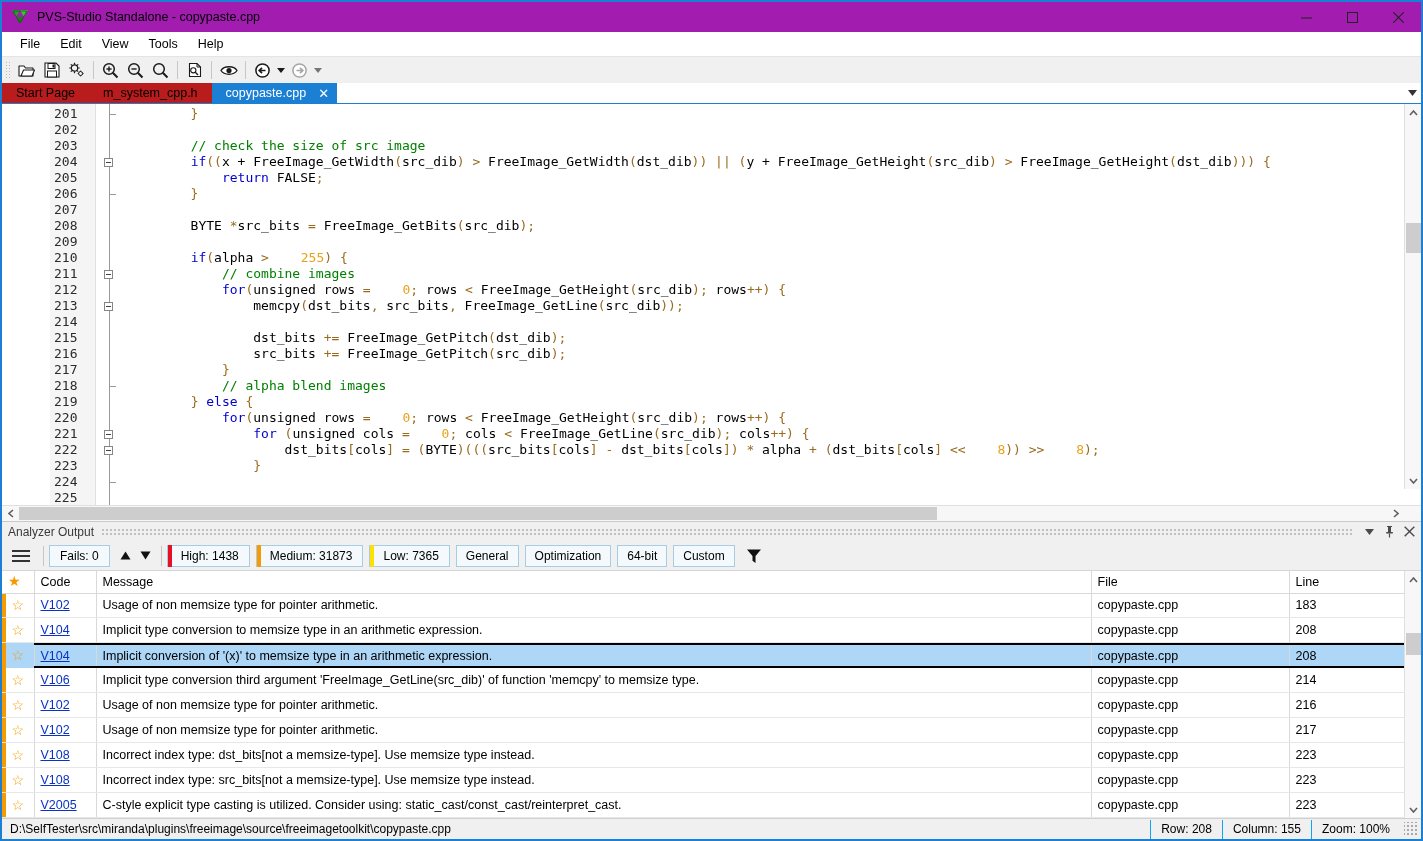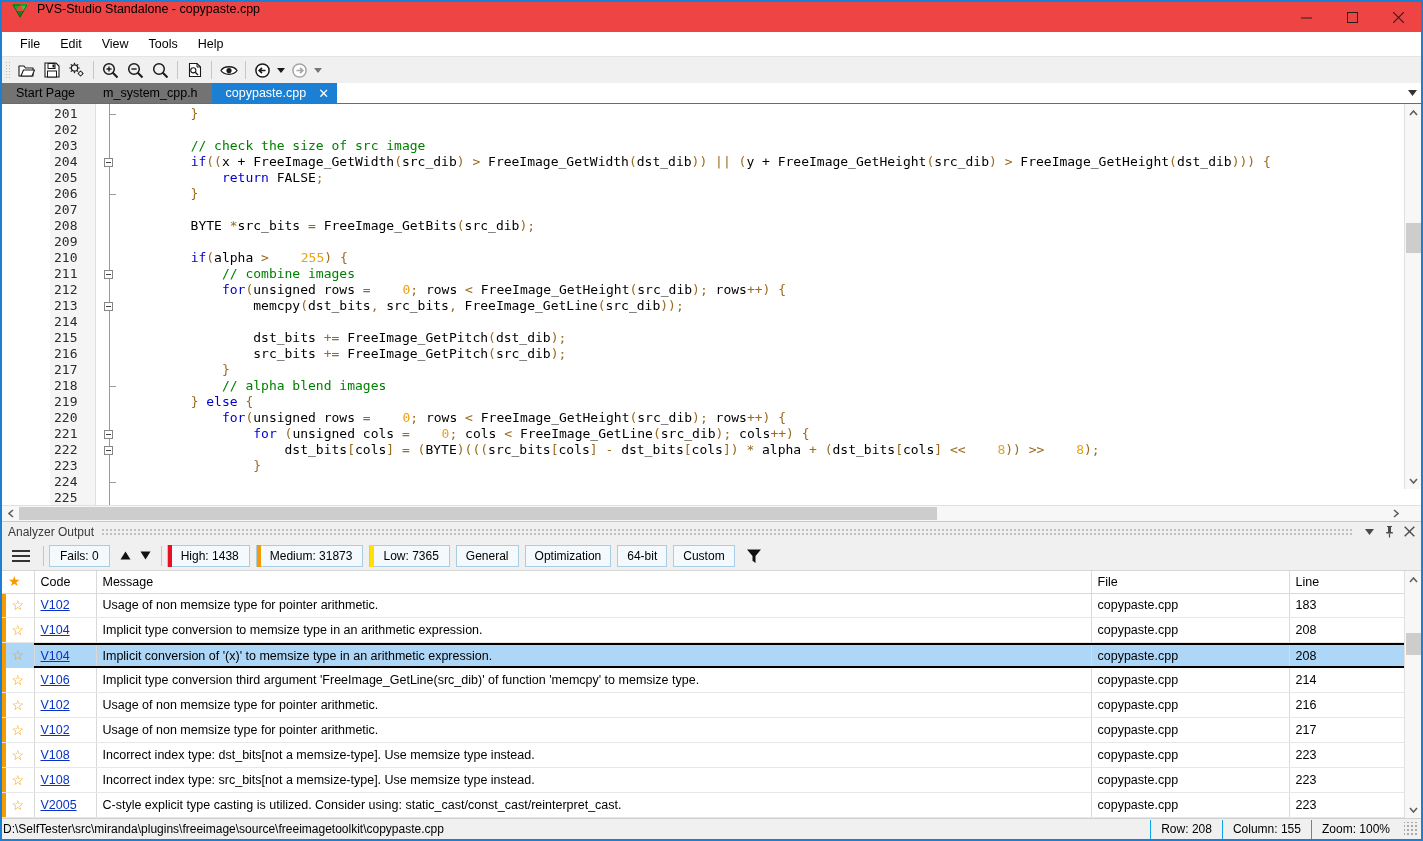--- a/index.html
+++ b/index.html
@@ -15,23 +15,23 @@
     width: 1423px; height: 841px;
     border: 2px solid #1b7fd4;
     background: #ffffff;
     display: flex;
     flex-direction: column;
   }
 
   
   .titlebar {
     height: 30px;
-    background: #ef4444;
-    display: flex;
-    align-items: flex-start;
+    background: #a21caf;
+    display: flex;
+    align-items: center;
     flex: 0 0 30px;
   }
   .titlebar .app-icon {
     width: 18px; height: 18px;
     margin-left: 9px; margin-right: 8px;
     position: relative;
     flex: 0 0 18px;
   }
   .titlebar .title-text {
     font-size: 12.5px;
@@ -99,21 +99,21 @@
     display: flex;
     align-items: flex-end;
     position: relative;
   }
   .tab {
     height: 20px;
     display: flex; align-items: center;
     padding: 0 14px;
     font-size: 12.5px;
     color: #000;
-    background: #737373;
+    background: #b91c1c;
     white-space: nowrap;
   }
   .tab.active {
     background: #1b7fd4;
     color: #ffffff;
     padding-right: 8px;
   }
   .tab .tab-close {
     margin-left: 12px;
     font-size: 13px;
@@ -424,21 +424,21 @@
   .statusbar {
     flex: 0 0 21px;
     height: 21px;
     background: #f0f0f0;
     border-top: 1px solid #d0d0d0;
     display: flex;
     align-items: center;
     font-size: 12px;
     color: #000;
   }
-  .status-path { padding-left: 1px; white-space: nowrap; }
+  .status-path { padding-left: 8px; white-space: nowrap; }
   .status-right { margin-left: auto; display: flex; align-items: center; }
   .status-cell {
     border-left: 1px solid #0ea5e9;
     padding: 0 10px;
     height: 19px;
     display: flex; align-items: center;
     white-space: nowrap;
   }
   .status-grip {
     width: 14px; height: 14px;

